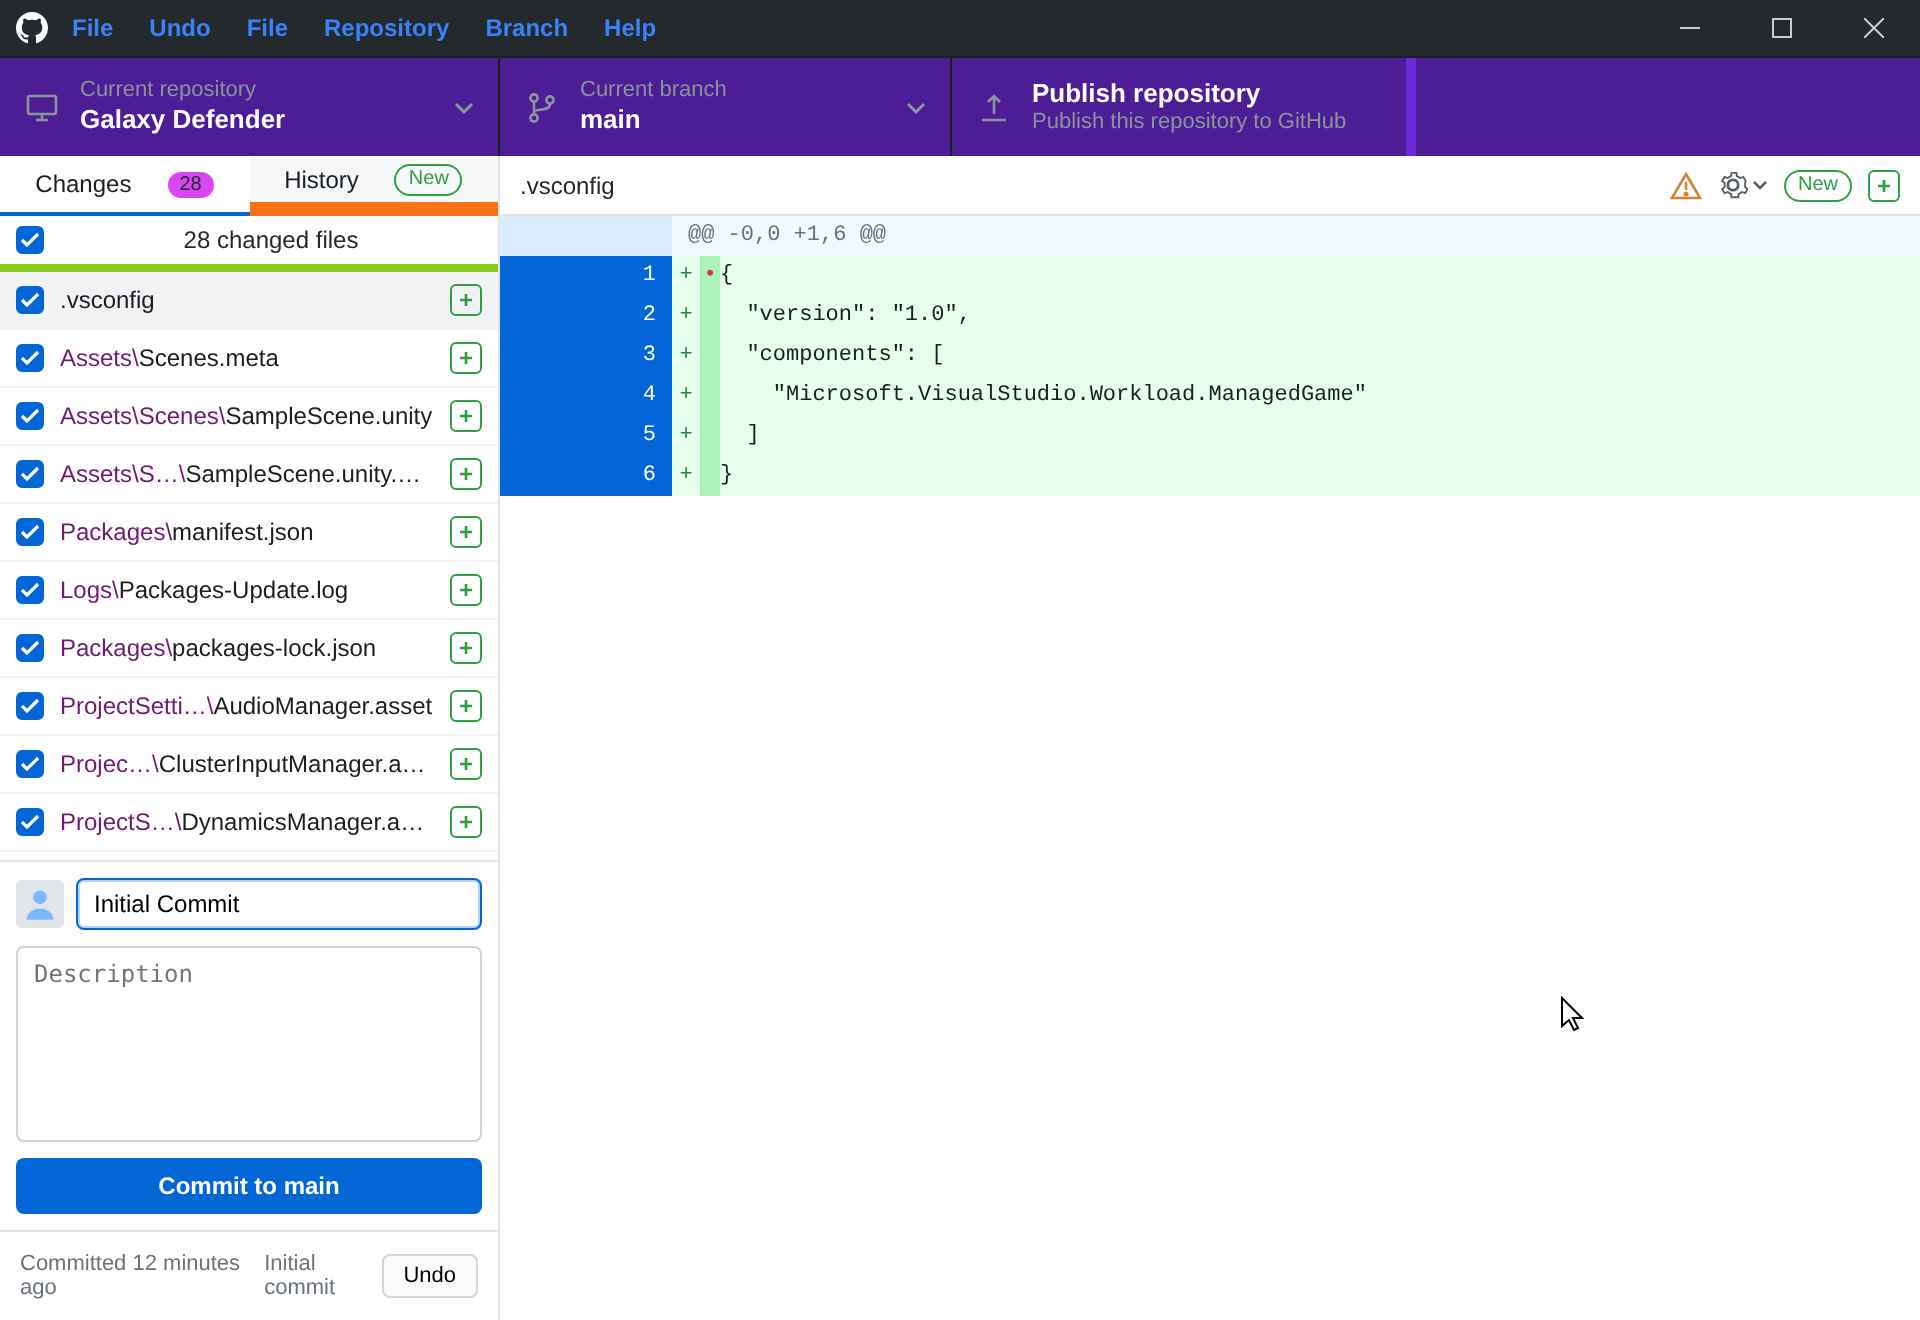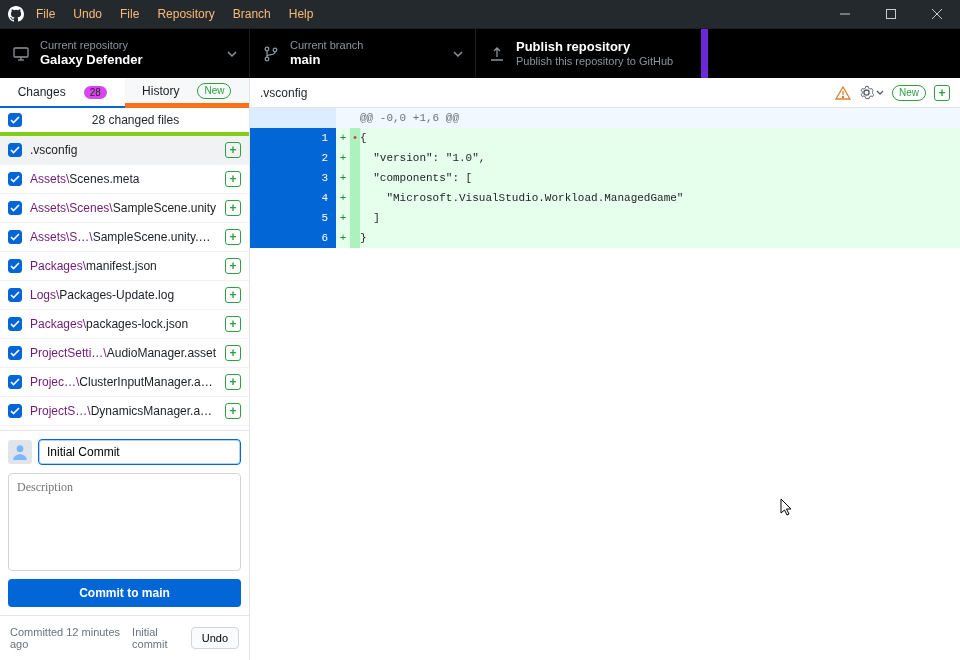--- a/index.html
+++ b/index.html
@@ -16,55 +16,55 @@
   .titlebar {
     height: 28px;
     background: #24292e;
     display: flex;
     align-items: center;
     color: #fff;
     padding-left: 8px;
   }
   .titlebar .logo { width: 16px; height: 16px; fill:#fff; margin-right:12px; }
   .menu { display:flex; gap:18px; font-size:12px; }
-  .menu span { cursor:default; color:#fdba74; }
+  .menu span { cursor:default; color:#3b82f6;font-weight:bold; }
   .win-controls { margin-left:auto; display:flex; }
   .win-btn { width:46px; height:28px; display:flex; align-items:center; justify-content:center; color:#c8ccd0; }
   .win-btn svg { stroke:#c8ccd0; }
 
   
   .toolbar {
     height: 50px;
-    background: #000000;
+    background: #4c1d95;
     display:flex;
     border-top:1px solid #1b1f23;
   }
   .tool-sect {
     display:flex; align-items:center;
     padding: 0 12px;
     border-right:1px solid #1b1f23;
     position:relative;
     color:#fff;
   }
   .tool-sect .icon-slot { width:18px; display:flex; justify-content:center; margin-right:10px; }
   .tool-sect .lbls { display:flex; flex-direction:column; line-height:1.25; }
   .tool-sect .small { font-size:11px; color:#8b949e; }
   .tool-sect .big { font-size:13px; font-weight:600; color:#fff; }
   .tool-sect .caret { position:absolute; right:12px; top:50%; transform:translateY(-50%); }
   .ts-repo { width:250px; }
   .ts-branch { width:226px; }
-  .ts-pub { flex:0 0 auto; width:232px; border-right:7px solid #6d28d9; }
+  .ts-pub { flex:0 0 auto; width:232px; border-right:5px solid #6d28d9; }
 
   
   .body { display:flex; height: calc(660px - 28px - 50px); }
   .sidebar { width:250px; border-right:1px solid #e1e4e8; display:flex; flex-direction:column; background:#fff; }
   .tabs { display:flex; height:30px; }
   .tab { flex:1; display:flex; align-items:center; justify-content:center; gap:18px; font-size:12px; cursor:default; }
   .tab.active { border-bottom:2px solid #0366d6; background:#fff; font-weight:400; }
-  .tab:not(.active) { background:#f6f8fa; border-bottom:5px solid #f97316; }
+  .tab:not(.active) { background:#f6f8fa; border-bottom:7px solid #f97316; }
   .badge-count { background:#d946ef; color:#24292e; border-radius:8px; font-size:10px; padding:1px 6px; }
   .badge-new { border:1px solid #2ea043; color:#2ea043; border-radius:9px; font-size:10px; padding:0px 6px; line-height:14px; }
 
   .filelist-head {
     display:flex; align-items:center; height:28px; padding:0 8px;
     border-bottom:4px solid #84cc16; gap:8px;
   }
   .filelist-head .summary { flex:1; text-align:center; font-size:12px; color:#24292e; }
 
   .files { overflow-y:auto; flex:0 0 auto; }
@@ -89,21 +89,21 @@
   .commit-box { border-top:1px solid #e1e4e8; padding:8px; display:flex; flex-direction:column; gap:8px; margin-top:4px; }
   .commit-row1 { display:flex; gap:6px; align-items:center; }
   .avatar { width:24px; height:24px; border-radius:3px; background:#e1e4e8; display:flex; align-items:center; justify-content:center; }
   .avatar svg { fill:#79b8ff; }
   .summary-input {
     flex:1; height:26px; border:1px solid #0366d6; border-radius:4px; padding:0 8px;
     font-size:12px; outline:none; box-shadow: inset 0 0 0 1px rgba(3,102,214,.3);
   }
   .desc-input {
     width:100%; height:98px; border:1px solid #d1d5da; border-radius:4px; padding:6px 8px;
-    font-size:12px; resize:none; outline:none; color:#6a737d;font-family:Liberation Serif, serif;
+    font-size:12px; resize:none; outline:none; color:#6a737d;
   }
   .commit-btn {
     height:28px; background:#0366d6; color:#fff; border:none; border-radius:4px;
     font-size:12px; font-weight:600; cursor:pointer;
   }
 
   .recent { border-top:1px solid #e1e4e8; padding:10px 10px; font-size:11px; color:#6a737d; display:flex; align-items:center; }
   .recent .texts { display:flex; gap:2px; }
   .undo-btn {
     margin-left:auto; height:22px; padding:0 10px; font-size:11px;
@@ -123,21 +123,21 @@
   .diff-toolbar .status-add { }
 
   .diff-body { flex:1; overflow:auto; font-family: SFMono-Regular, Consolas, "Liberation Mono", Menlo, monospace; font-size:11px; }
   .hunk {
     display:flex; background:#f1f8ff; color:#6a737d;
   }
   .gut { display:flex; }
   .gut .col { width:43px; text-align:right; padding-right:8px; background:#dbedff; height:20px; line-height:20px;}
   .gut .col.b { width:43px; }
   .hunk .gut .col { background:#dbedff; }
-  .hunk .txt { padding-left:24px; line-height:20px; }
+  .hunk .txt { padding-left:8px; line-height:20px; }
 
   .line { display:flex; height:20px; }
   .line .gut .col { background:#0366d6; color:#fff; }
   .line .sign { width:14px; text-align:center; color:#22863a; background:#e6ffed; line-height:20px;}
   .line .first { width:10px; background:#acf2bd; color:#d73a49; line-height:20px; text-align:center;}
   .line .first.nomark { color:transparent; }
   .line .txt { flex:1; background:#e6ffed; padding-left:0px; line-height:20px; white-space:pre; }
 
   .cursor { position:absolute; left:780px; top:498px; pointer-events:none; }
 </style>

